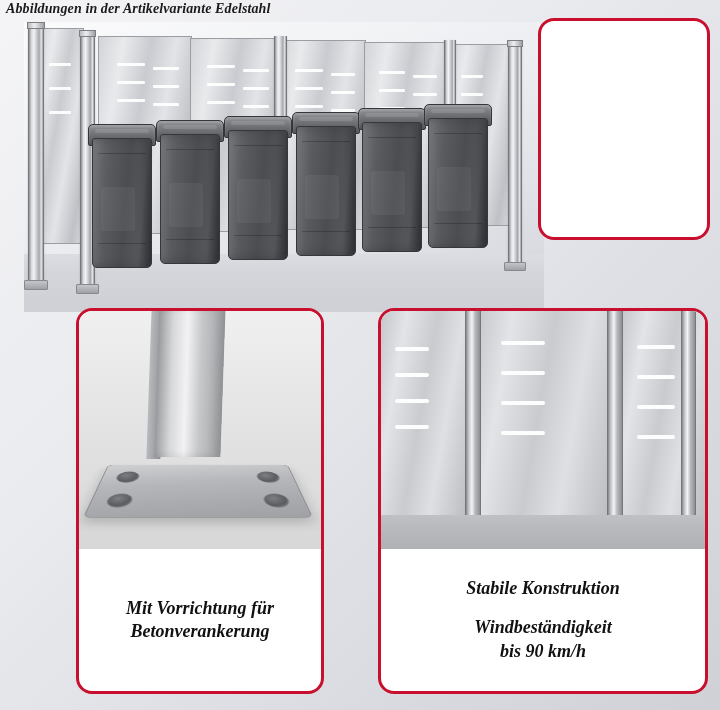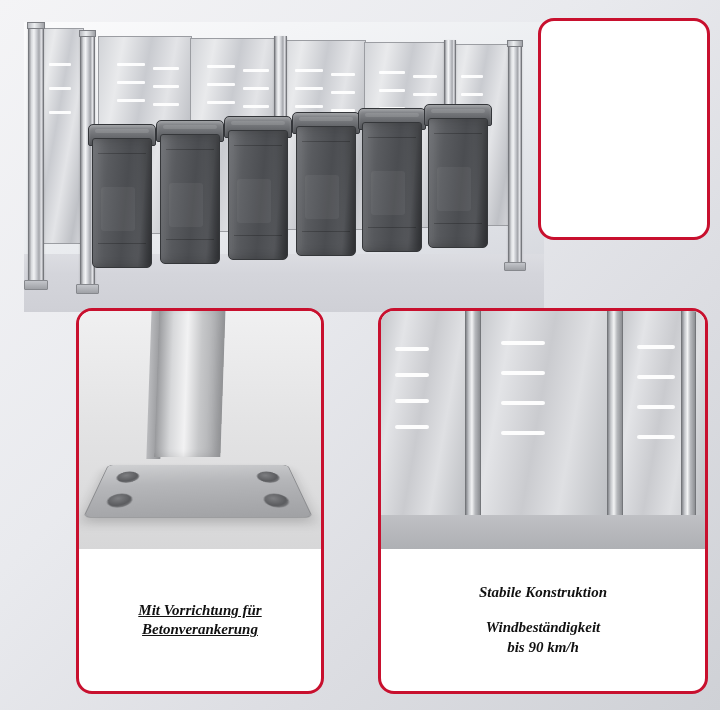--- a/index.html
+++ b/index.html
@@ -208,21 +208,21 @@
     right: 0;
     bottom: 0;
     display: flex;
     flex-direction: column;
     align-items: center;
     justify-content: center;
     gap: 16px;
     padding: 4px 8px;
     box-sizing: border-box;
   }
-  .callout-label .callout-text { font-size: 15px; }
+  .callout-label .callout-text { font-size: 18px; }
 
   
   #photo-anchor {
     height: 238px;
     background: linear-gradient(180deg, #f0f0f1 0%, #e4e4e5 45%, #d7d7d8 100%);
   }
   #photo-anchor .column {
     position: absolute;
     left: 78px;
     top: -4px;
@@ -288,20 +288,21 @@
     left: 0; right: 0; bottom: 0;
     height: 34px;
     background: linear-gradient(180deg, #bfc0c4 0%, #aeb0b4 100%);
   }
 </style>
 </head>
 <body>
 
 <div id="page">
 
+  <div class="caption">Abbildungen in der Artikelvariante Edelstahl</div>
 
   <div class="photo" id="photo-main">
     <div class="ground"></div>
 
     <div class="panel" style="left:74px; top:14px; width:92px; height:196px;">
       <div class="slot" style="left:18px; top:26px; width:28px;"></div>
       <div class="slot" style="left:18px; top:44px; width:28px;"></div>
       <div class="slot" style="left:18px; top:62px; width:28px;"></div>
       <div class="slot" style="left:54px; top:30px; width:26px;"></div>
       <div class="slot" style="left:54px; top:48px; width:26px;"></div>
@@ -410,21 +411,21 @@
       <div class="column-edge"></div>
       <div class="column"></div>
       <div class="baseplate">
         <div class="bolt-hole" style="left:14px; top:14px;"></div>
         <div class="bolt-hole" style="right:14px; top:14px;"></div>
         <div class="bolt-hole" style="left:14px; bottom:14px;"></div>
         <div class="bolt-hole" style="right:14px; bottom:14px;"></div>
       </div>
     </div>
     <div class="callout-label" style="height:142px;">
-      <div class="callout-text" style="white-space: pre-line; text-decoration: underline;">Mit Vorrichtung für
+      <div class="callout-text" style="white-space: pre-line;">Mit Vorrichtung für
 Betonverankerung</div>
     </div>
   </div>
 
   <div class="callout" id="callout-construction">
     <div class="callout-photo" id="photo-construction">
       <div class="big-panel" style="left:0px; top:0px; width:84px; height:206px;">
         <div class="slot-w" style="left:14px; top:36px; width:34px;"></div>
         <div class="slot-w" style="left:14px; top:62px; width:34px;"></div>
         <div class="slot-w" style="left:14px; top:88px; width:34px;"></div>

